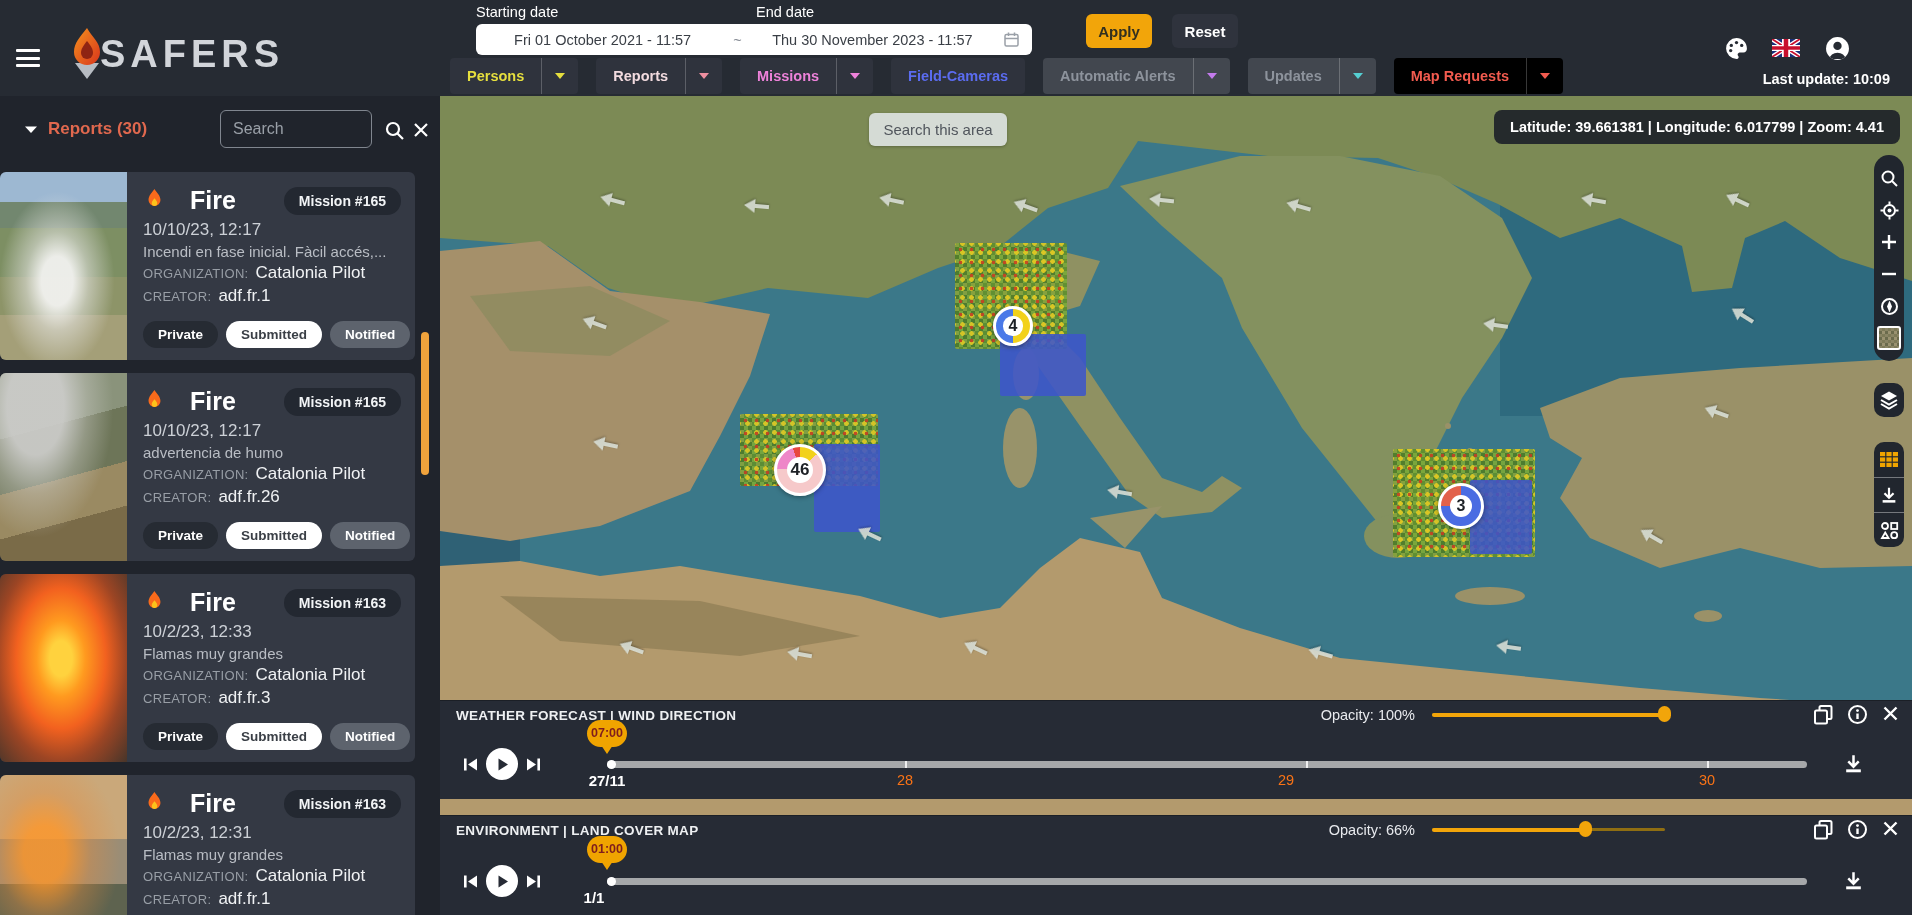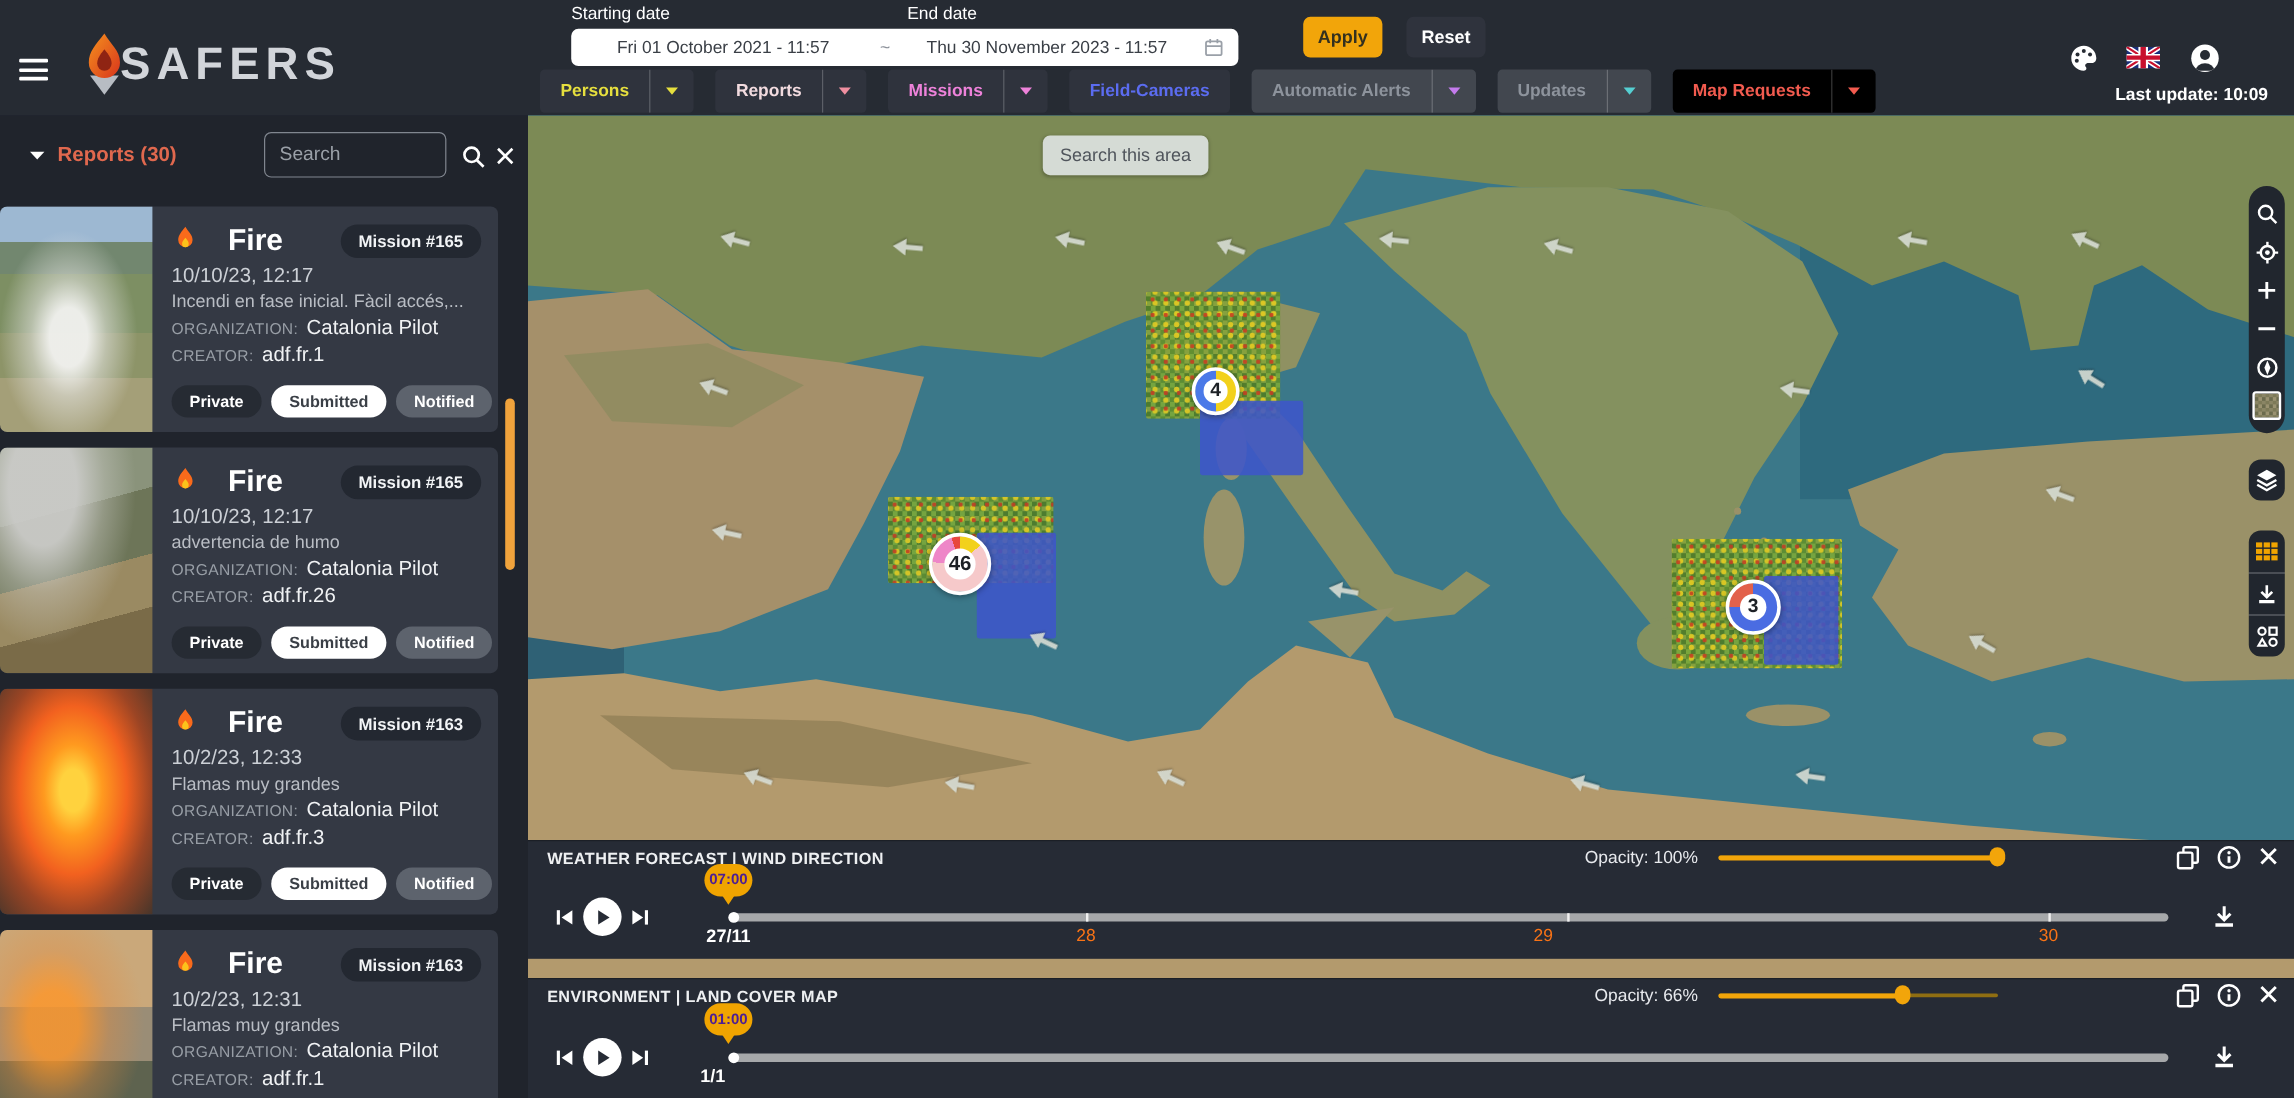--- a/index.html
+++ b/index.html
@@ -105,21 +105,21 @@
   .panel-0 .tcontrols{top:47px;}
   .panel-1 .tcontrols{top:49px;}
   .skipbtn{display:flex;cursor:pointer;}
   .playbtn{width:32px;height:32px;border-radius:50%;background:#fff;display:flex;align-items:center;justify-content:center;cursor:pointer;}
   .ttrack{position:absolute;left:167px;width:1200px;height:7px;background:#a6a8aa;border-radius:4px;cursor:pointer;}
   .panel-0 .ttrack{top:60px;}
   .panel-1 .ttrack{top:62px;}
   .tdot{position:absolute;left:0;top:-1px;width:9px;height:9px;border-radius:50%;background:#fff;}
   .notch{position:absolute;top:0;width:2px;height:7px;background:#f0f0f0;}
   .balloon{position:absolute;z-index:2;width:40px;text-align:center;cursor:grab;}
-  .balloon .bub{display:block;height:27px;line-height:27px;background:#f0a400;border-radius:14px;color:#4c1d95;font-size:12.5px;font-weight:bold;}
+  .balloon .bub{display:block;height:27px;line-height:27px;background:#f0a400;border-radius:14px;color:#7f1d1d;font-size:12.5px;font-weight:bold;}
   .balloon .tail{position:absolute;left:14px;top:25px;width:0;height:0;border-left:6px solid transparent;border-right:6px solid transparent;border-top:9px solid #f0a400;}
   .panel-0 .balloon{left:147px;top:19px;}
   .panel-1 .balloon{left:147px;top:20px;}
   .tlabels{position:absolute;left:0;width:100%;}
   .panel-0 .tlabels{top:71px;}
   .panel-1 .tlabels{top:73px;}
   .tlabel{position:absolute;transform:translateX(-50%);font-size:14.5px;color:#f97316;}
   .tlabel.cur{font-weight:bold;color:#fff;font-size:15px;}
   .dlicon{position:absolute;left:1402px;display:flex;cursor:pointer;}
   .panel-0 .dlicon{top:51px;}
@@ -442,20 +442,21 @@
       <ellipse cx="1050" cy="500" rx="35" ry="9" fill="#9a9168"></ellipse>
       <ellipse cx="1268" cy="520" rx="14" ry="6" fill="#9a9168"></ellipse>
       <ellipse cx="344" cy="372" rx="13" ry="5" fill="#9a9168"></ellipse>
       <ellipse cx="392" cy="364" rx="8" ry="4" fill="#9a9168"></ellipse>
       <circle cx="1008" cy="330" r="3" fill="#9a9168"></circle>
         <circle cx="1030" cy="355" r="3" fill="#9a9168"></circle>
         <circle cx="1055" cy="390" r="3" fill="#9a9168"></circle>
     </svg>
 
     <button class="searcharea">Search this area</button>
+    <div class="coords">Latitude: 39.661381 | Longitude: 6.017799 | Zoom: 4.41</div>
 
     <div class="mtb mtb-1">
       <span class="ti">
           <svg width="19" height="19" viewBox="0 0 19 19">
             <circle cx="8" cy="8" r="5.5" fill="none" stroke="#fff" stroke-width="2"></circle>
             <path d="M12,12 L17,17" stroke="#fff" stroke-width="2"></path>
           </svg>
         </span>
       <span class="ti">
           <svg width="19" height="19" viewBox="0 0 19 19">

